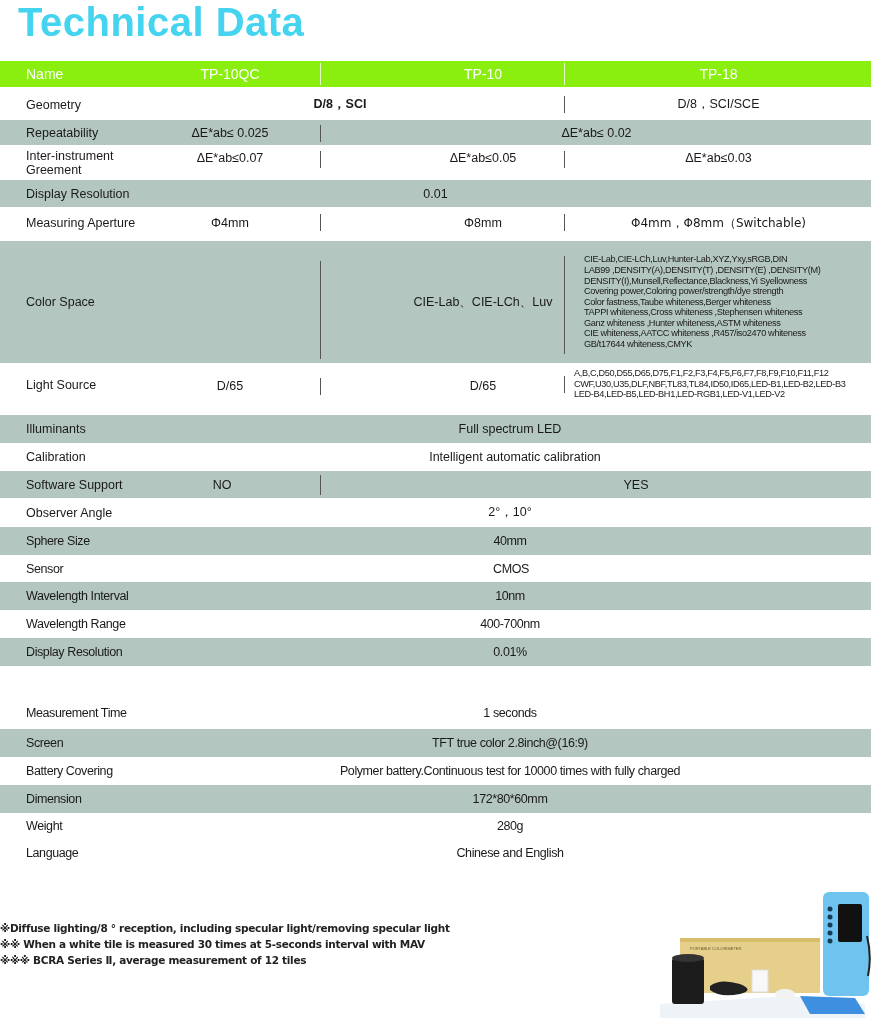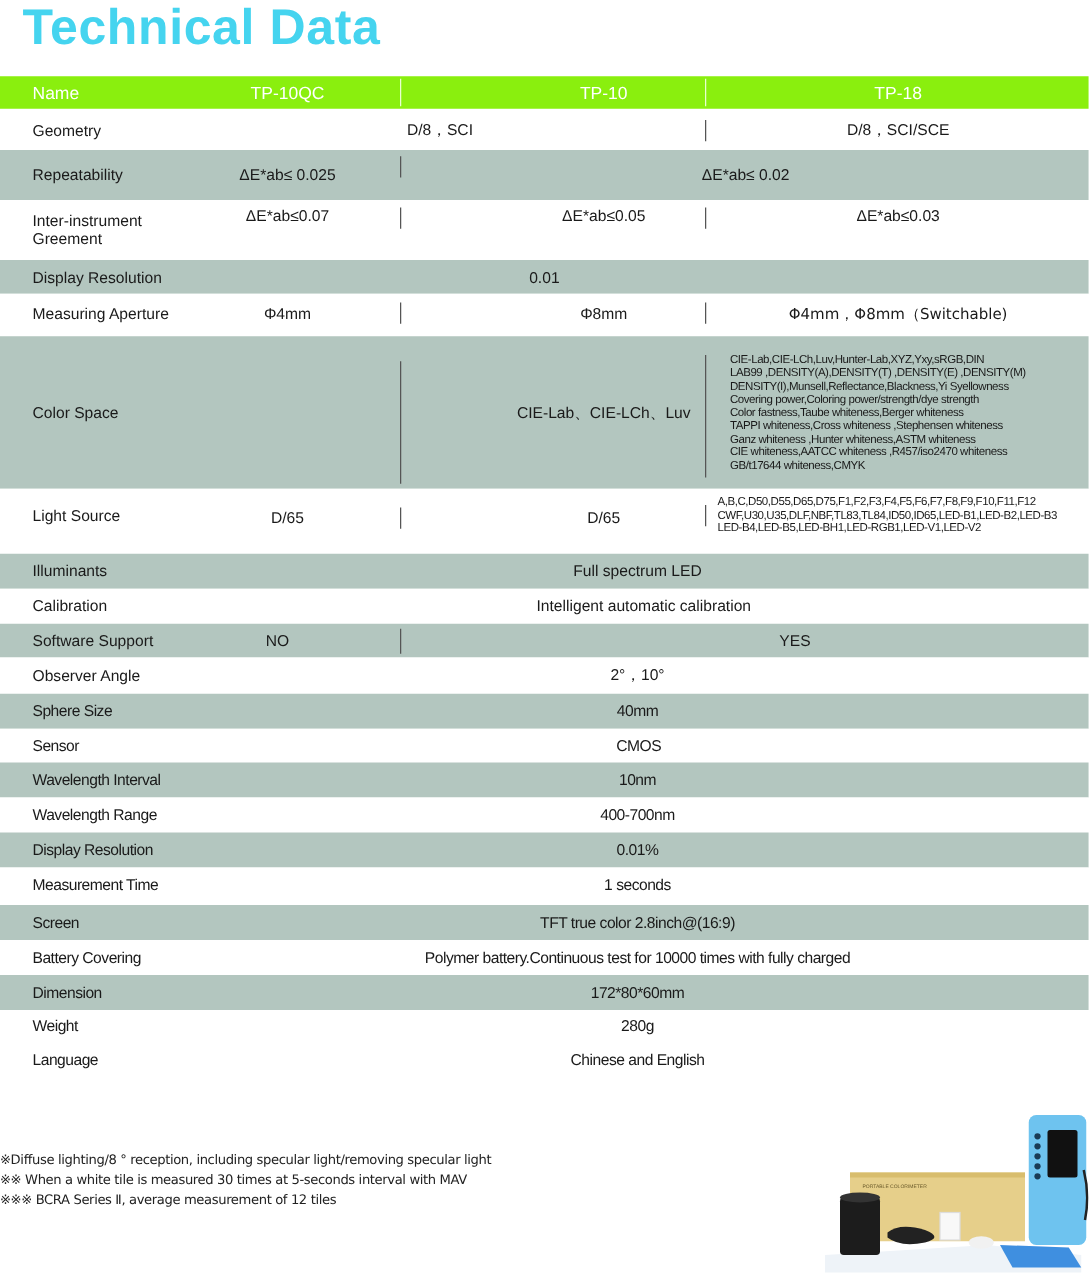--- a/index.html
+++ b/index.html
@@ -8,29 +8,29 @@
     .table { position: absolute; left: 0; top: 61px; width: 871px; }
     .row { position: relative; width: 871px; font-size: 12.5px; }
     .row.gray { background: #b3c6bf; }
     .row.white { background: #ffffff; }
     .row.header { background: #8aef0e; color: #ffffff; font-size: 14px; height: 26px; }
     .cell { position: absolute; top: 0; height: 100%; display: flex; align-items: center; }
     .label { left: 26px; }
     .c1 { left: 140px; width: 180px; justify-content: center; }
     .c2 { left: 322px; width: 242px; justify-content: center; margin-left: 40px; }
     .c3 { left: 566px; width: 305px; justify-content: center; }
-    .c12 { left: 140px; width: 424px; justify-content: center; }
+    .c12 { left: 128px; width: 424px; justify-content: center; font-weight: bold; }
     .c23 { left: 322px; width: 549px; justify-content: center; }
     .call { left: 140px; width: 731px; justify-content: center; }
     .sep { position: absolute; width: 1px; background: #555; }
     .header .sep { background: #e8ffd0; top: 2px; bottom: 2px; }
     .small { font-size: 9.2px; line-height: 10.6px; justify-content: flex-start; letter-spacing: -0.35px; }
     .narrow { font-family: "Liberation Sans", sans-serif; letter-spacing: -0.4px; font-stretch: condensed; }
     .footnotes { position: absolute; left: 0; top: 920px; font-size: 10.5px; line-height: 16px; color: #222; font-family: "DejaVu Sans", sans-serif; }
-    .footnotes div { white-space: nowrap; letter-spacing: -0.3px; }
+    .footnotes div { white-space: nowrap; letter-spacing: -0.3px; font-weight: bold; }
     .product { position: absolute; left: 660px; top: 886px; width: 211px; height: 138px; }
   </style>
 </head>
 <body>
 
 <div class="title">Technical Data</div>
 
 <div class="table">
 
   <div class="row header">
@@ -42,28 +42,28 @@
     <div class="cell c3">TP-18</div>
   </div>
 
   <div class="row white" style="height:31px; margin-top:2px;">
     <div class="cell label">Geometry</div>
     <div class="cell c12">D/8，SCI</div>
     <div class="sep" style="left:564px; top:7px; height:17px;"></div>
     <div class="cell c3">D/8，SCI/SCE</div>
   </div>
 
-  <div class="row gray" style="height:40px;">
+  <div class="row gray" style="height:25px;">
     <div class="cell label">Repeatability</div>
     <div class="cell c1">ΔE*ab≤ 0.025</div>
     <div class="sep" style="left:320px; top:5px; height:17px;"></div>
     <div class="cell c23">ΔE*ab≤ 0.02</div>
   </div>
 
-  <div class="row white" style="height:48px;">
+  <div class="row white" style="height:35px;">
     <div class="cell label" style="flex-direction:column; align-items:flex-start; justify-content:center; line-height:14px;">
       <span>Inter-instrument</span>
       <span>Greement</span>
     </div>
     <div class="cell c1" style="height:26px;">ΔE*ab≤0.07</div>
     <div class="sep" style="left:320px; top:6px; height:17px;"></div>
     <div class="cell c2" style="height:26px;">ΔE*ab≤0.05</div>
     <div class="sep" style="left:564px; top:6px; height:17px;"></div>
     <div class="cell c3" style="height:26px;">ΔE*ab≤0.03</div>
   </div>
@@ -153,21 +153,21 @@
   <div class="row white narrow" style="height:28px;">
     <div class="cell label">Wavelength Range</div>
     <div class="cell call" style="left:0; width:1020px;">400-700nm</div>
   </div>
 
   <div class="row gray narrow" style="height:28px;">
     <div class="cell label">Display Resolution</div>
     <div class="cell call" style="left:0; width:1020px;">0.01%</div>
   </div>
 
-  <div class="row white narrow" style="height:28px;">
+  <div class="row white narrow" style="height:28px;margin-top:33px;">
     <div class="cell label">Measurement Time</div>
     <div class="cell call" style="left:0; width:1020px;">1 seconds</div>
   </div>
 
   <div class="row gray narrow" style="height:28px; margin-top:2px;">
     <div class="cell label">Screen</div>
     <div class="cell call" style="left:0; width:1020px;">TFT true color 2.8inch@(16:9)</div>
   </div>
 
   <div class="row white narrow" style="height:28px;">

